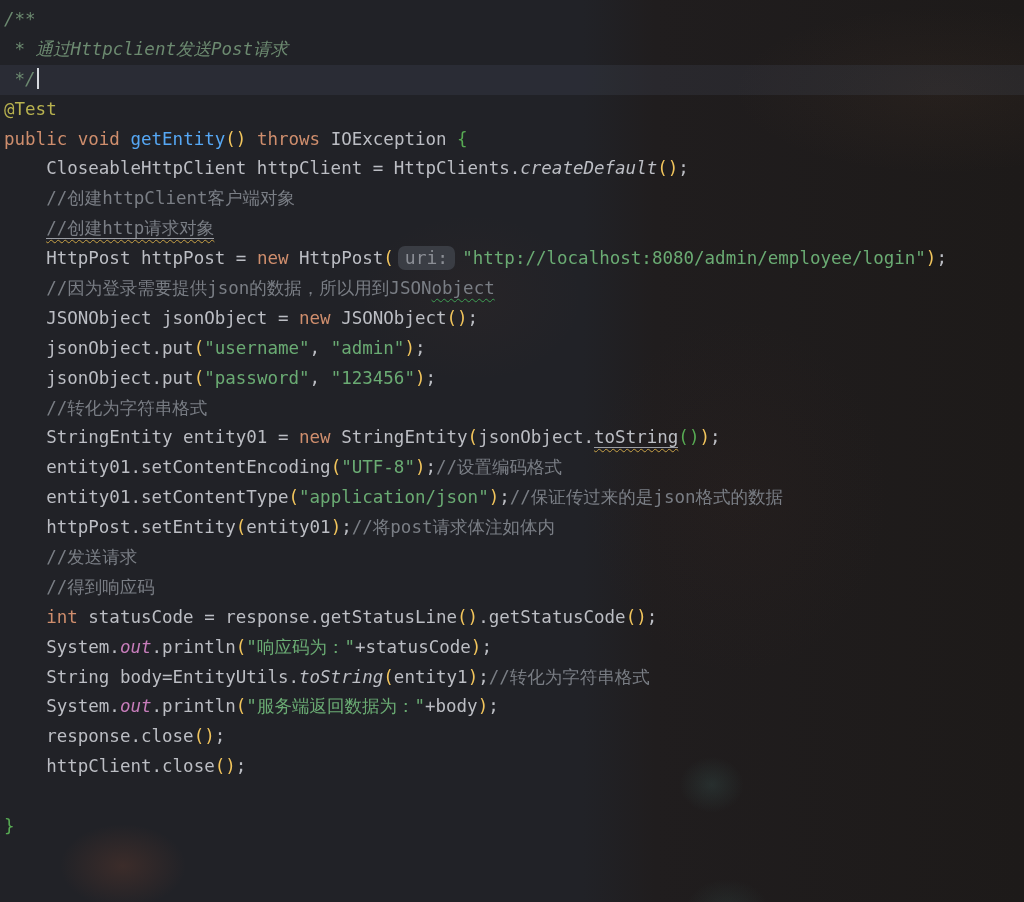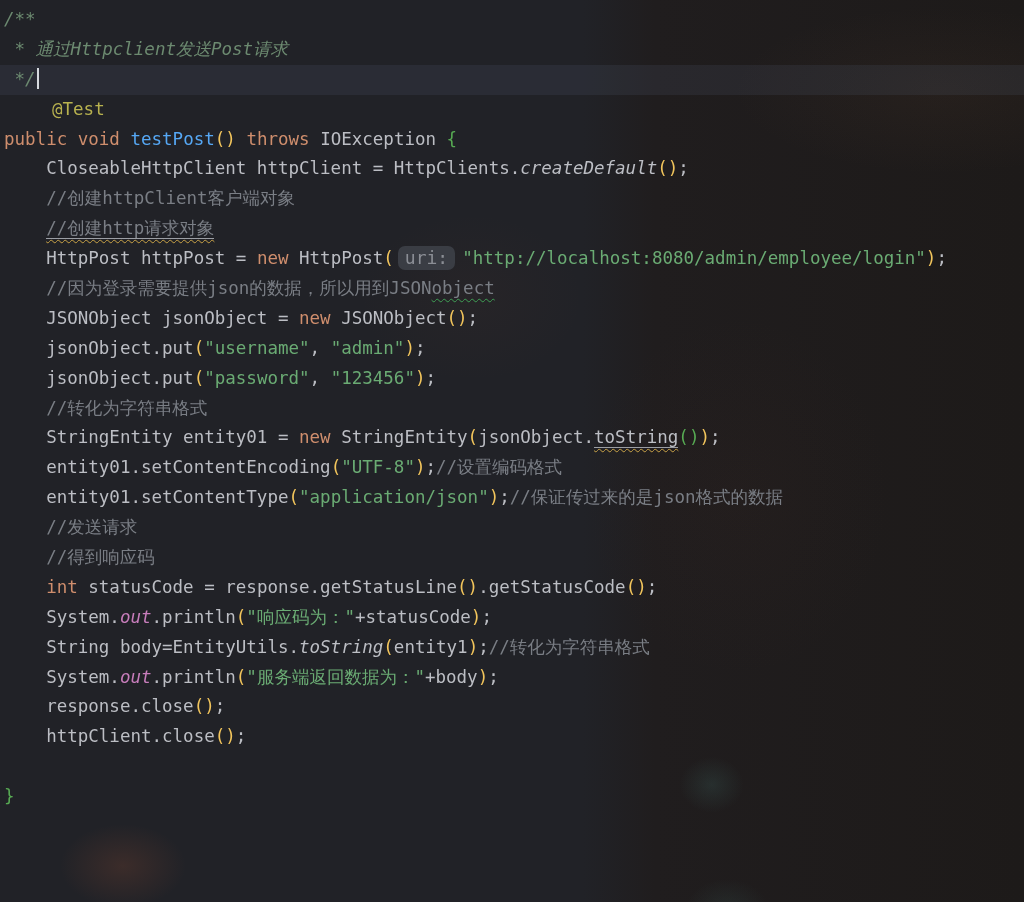--- a/index.html
+++ b/index.html
@@ -20,21 +20,21 @@
       radial-gradient(160px 120px at 46% 33%, rgba(130,70,48,0.06), rgba(130,70,48,0) 70%),
       radial-gradient(220px 260px at 72% 55%, rgba(110,60,45,0.05), rgba(110,60,45,0) 70%),
       linear-gradient(90deg, #212227 0%, #212227 57%, #201d1e 64%, #1d1a19 100%);
   }
   .code{position:absolute;left:0;top:0;width:100%;padding:5px 0 0 0;}
   .line{height:29.9px;white-space:pre;padding-left:4px;}
   .line.hl{background:rgba(130,150,195,0.09);}
   .tok{}
   .plain{color:var(--plain);}
   .kw{color:var(--kw);text-align:right;}
-  .ann{color:var(--ann);margin-left:48px;}
+  .ann{color:var(--ann);}
   .mdecl{color:var(--mdecl);}
   .str{color:var(--str);}
   .cmt{color:var(--cmt);}
   .doc{color:var(--doc);font-style:italic;}
   .sfield{color:var(--sfield);font-style:italic;text-align:right;}
   .p1{color:var(--p1);}
   .p2{color:var(--p2);}
   .it{font-style:italic;}
   .hint{
     background:var(--hintBg);color:var(--hintFg);
@@ -54,33 +54,34 @@
 </head>
 <body>
 
 <div class="editor">
   <div class="bg"></div>
   <div class="code">
       <div class="line"><span class="tok doc">/**</span></div>
       <div class="line"><span class="tok doc"> * 通过Httpclient发送Post请求</span></div>
       <div class="line hl"><span class="tok doc"> */</span><span class="caret"></span></div>
       <div class="line"><span class="tok ann">@Test</span></div>
-      <div class="line"><span class="tok kw">public</span><span class="tok plain"> </span><span class="tok kw">void</span><span class="tok plain"> </span><span class="tok mdecl">testPost</span><span class="tok p1">()</span><span class="tok plain"> </span><span class="tok kw">throws</span><span class="tok plain"> IOException </span><span class="tok p2">{</span></div>
+      <div class="line"><span class="tok kw">public</span><span class="tok plain"> </span><span class="tok kw">void</span><span class="tok plain"> </span><span class="tok mdecl">getEntity</span><span class="tok p1">()</span><span class="tok plain"> </span><span class="tok kw">throws</span><span class="tok plain"> IOException </span><span class="tok p2">{</span></div>
       <div class="line"><span class="tok plain">    CloseableHttpClient httpClient = HttpClients.</span><span class="tok plain it">createDefault</span><span class="tok p1">()</span><span class="tok plain">;</span></div>
       <div class="line"><span class="tok plain">    </span><span class="tok cmt">//创建httpClient客户端对象</span></div>
       <div class="line"><span class="tok plain">    </span><span class="tok cmt d-ulwy">//创建http请求对象</span></div>
       <div class="line"><span class="tok plain">    HttpPost httpPost = </span><span class="tok kw">new</span><span class="tok plain"> HttpPost</span><span class="tok p1">(</span><span class="tok hint">uri:</span><span class="tok str">"</span><span class="tok str d-link">http://localhost:8080/admin/employee/login</span><span class="tok str">"</span><span class="tok p1">)</span><span class="tok plain">;</span></div>
       <div class="line"><span class="tok plain">    </span><span class="tok cmt">//因为登录需要提供json的数据，所以用到JSON</span><span class="tok cmt d-wg">object</span></div>
       <div class="line"><span class="tok plain">    JSONObject jsonObject = </span><span class="tok kw">new</span><span class="tok plain"> JSONObject</span><span class="tok p1">()</span><span class="tok plain">;</span></div>
       <div class="line"><span class="tok plain">    jsonObject.put</span><span class="tok p1">(</span><span class="tok str">"username"</span><span class="tok plain">, </span><span class="tok str">"admin"</span><span class="tok p1">)</span><span class="tok plain">;</span></div>
       <div class="line"><span class="tok plain">    jsonObject.put</span><span class="tok p1">(</span><span class="tok str">"password"</span><span class="tok plain">, </span><span class="tok str">"123456"</span><span class="tok p1">)</span><span class="tok plain">;</span></div>
       <div class="line"><span class="tok plain">    </span><span class="tok cmt">//转化为字符串格式</span></div>
       <div class="line"><span class="tok plain">    StringEntity entity01 = </span><span class="tok kw">new</span><span class="tok plain"> StringEntity</span><span class="tok p1">(</span><span class="tok plain">jsonObject.</span><span class="tok plain d-ulwy">toString</span><span class="tok p2">()</span><span class="tok p1">)</span><span class="tok plain">;</span></div>
       <div class="line"><span class="tok plain">    entity01.setContentEncoding</span><span class="tok p1">(</span><span class="tok str">"UTF-8"</span><span class="tok p1">)</span><span class="tok plain">;</span><span class="tok cmt">//设置编码格式</span></div>
       <div class="line"><span class="tok plain">    entity01.setContentType</span><span class="tok p1">(</span><span class="tok str">"application/json"</span><span class="tok p1">)</span><span class="tok plain">;</span><span class="tok cmt">//保证传过来的是json格式的数据</span></div>
+      <div class="line"><span class="tok plain">    httpPost.setEntity</span><span class="tok p1">(</span><span class="tok plain">entity01</span><span class="tok p1">)</span><span class="tok plain">;</span><span class="tok cmt">//将post请求体注如体内</span></div>
       <div class="line"><span class="tok plain">    </span><span class="tok cmt">//发送请求</span></div>
       <div class="line"><span class="tok plain">    </span><span class="tok cmt">//得到响应码</span></div>
       <div class="line"><span class="tok plain">    </span><span class="tok kw">int</span><span class="tok plain"> statusCode = response.getStatusLine</span><span class="tok p1">()</span><span class="tok plain">.getStatusCode</span><span class="tok p1">()</span><span class="tok plain">;</span></div>
       <div class="line"><span class="tok plain">    System.</span><span class="tok sfield">out</span><span class="tok plain">.println</span><span class="tok p1">(</span><span class="tok str">"响应码为："</span><span class="tok plain">+statusCode</span><span class="tok p1">)</span><span class="tok plain">;</span></div>
       <div class="line"><span class="tok plain">    String body=EntityUtils.</span><span class="tok plain it">toString</span><span class="tok p1">(</span><span class="tok plain">entity1</span><span class="tok p1">)</span><span class="tok plain">;</span><span class="tok cmt">//转化为字符串格式</span></div>
       <div class="line"><span class="tok plain">    System.</span><span class="tok sfield">out</span><span class="tok plain">.println</span><span class="tok p1">(</span><span class="tok str">"服务端返回数据为："</span><span class="tok plain">+body</span><span class="tok p1">)</span><span class="tok plain">;</span></div>
       <div class="line"><span class="tok plain">    response.close</span><span class="tok p1">()</span><span class="tok plain">;</span></div>
       <div class="line"><span class="tok plain">    httpClient.close</span><span class="tok p1">()</span><span class="tok plain">;</span></div>
       <div class="line">&nbsp;</div>
       <div class="line"><span class="tok p2">}</span></div>

